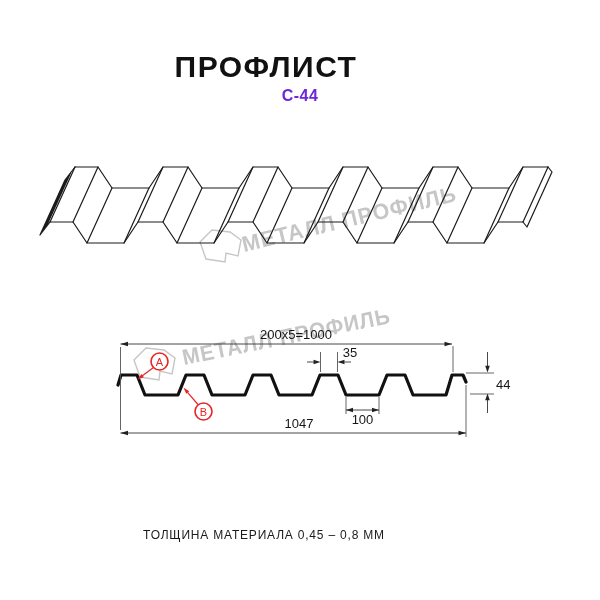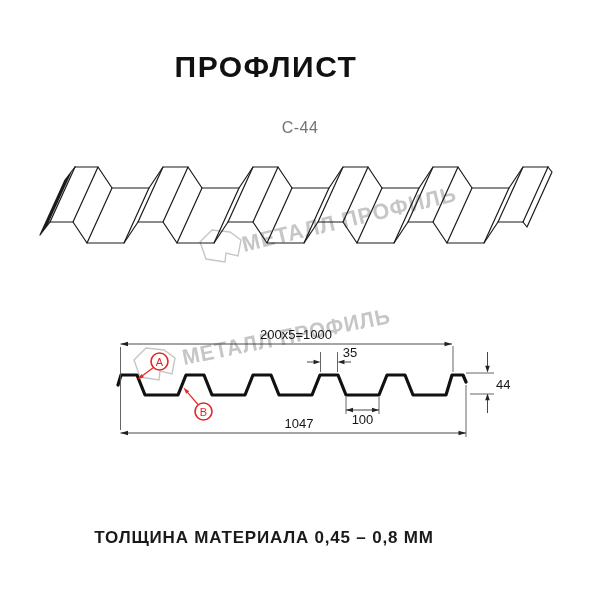--- a/index.html
+++ b/index.html
@@ -1,23 +1,23 @@
 <!DOCTYPE html>
 <html><head>
 <meta charset="utf-8">
 <style>
   html,body{margin:0;padding:0;}
   body{width:600px;height:600px;background:#ffffff;position:relative;overflow:hidden;
        font-family:"Liberation Sans",sans-serif;}
   .page-title{position:absolute;left:0;top:50px;width:532px;text-align:center;
       font-size:30px;font-weight:bold;letter-spacing:1.5px;color:#111;}
   .page-subtitle{position:absolute;left:0;top:87px;width:600px;text-align:center;
-      font-size:16px;font-weight:normal;letter-spacing:.5px;color:#737373;margin-top:32px;}
+      font-size:16px;font-weight:bold;letter-spacing:.5px;color:#6d28d9;}
   .footer-note{position:absolute;left:0;top:528px;width:528px;text-align:center;
-      font-size:17px;font-weight:bold;letter-spacing:.8px;color:#1a1a1a;}
+      font-size:12px;font-weight:normal;letter-spacing:.8px;color:#1a1a1a;}
   svg{position:absolute;left:0;top:0;}
   svg text{font-family:"Liberation Sans",sans-serif;}
   .dim-label{font-size:13px;fill:#161616;}
   .wm-text{font-size:22px;font-weight:bold;fill:#c6c6c6;letter-spacing:1px;}
 </style>
 </head>
 <body>
 
 <svg width="600" height="600" viewBox="0 0 600 600">
 

